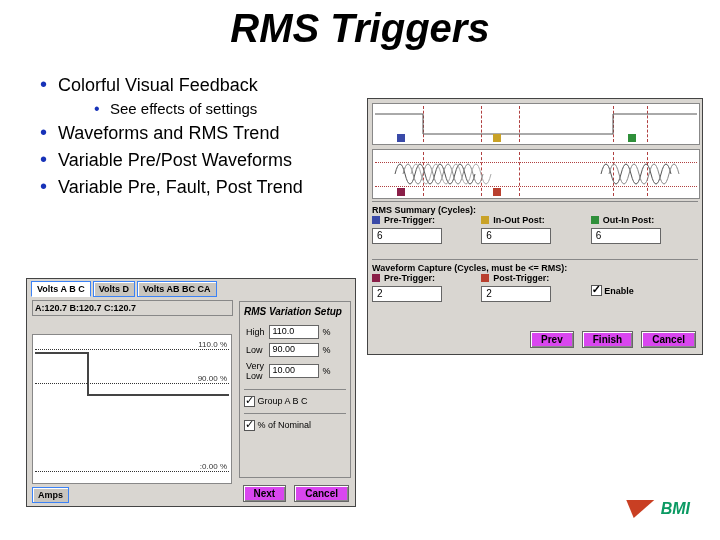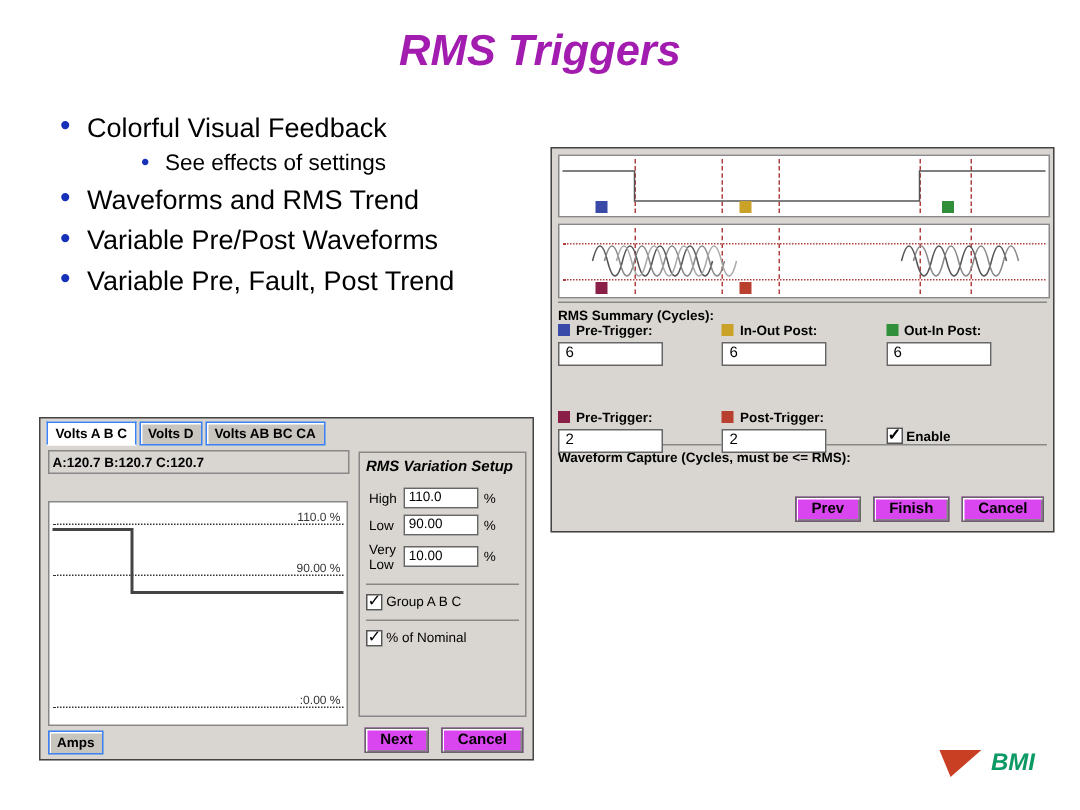--- a/index.html
+++ b/index.html
@@ -9,23 +9,23 @@
     background: #fff;
     font-family: Arial, Helvetica, sans-serif;
     position: relative;
     overflow: hidden;
   }
   .title {
     text-align: center;
     font-family: "Arial Black", Arial, sans-serif;
     font-weight: 900;
     font-style: italic;
-    font-size: 29px;
-    color: #a21caf;
-    margin-top: 18px;
+    font-size: 40px;
+    color: #000000;
+    margin-top: 6px;
   }
   ul.bullets {
     list-style: none;
     padding-left: 40px;
     margin: 24px 0 0 0;
   }
   ul.bullets > li {
     font-size: 18px;
     color: #000;
     margin-bottom: 6px;
@@ -221,21 +221,21 @@
     </div>
     <div class="col3">
       <div class="lbl">
           <span class="sq" style="background:#2f8f3a"></span>
           <span>Out-In Post:</span>
         </div>
       <div class="valbox">6</div>
     </div>
   </div>
 
-  <div class="sect" style="top:160px;margin-top:37px;">Waveform Capture (Cycles, must be &lt;= RMS):</div>
+  <div class="sect" style="top:160px;">Waveform Capture (Cycles, must be &lt;= RMS):</div>
   <div class="row3" style="top:174px;">
     <div class="col3">
       <div class="lbl">
           <span class="sq" style="background:#8a1f48"></span>
           <span>Pre-Trigger:</span>
         </div>
       <div class="valbox">2</div>
     </div>
     <div class="col3">
       <div class="lbl">

